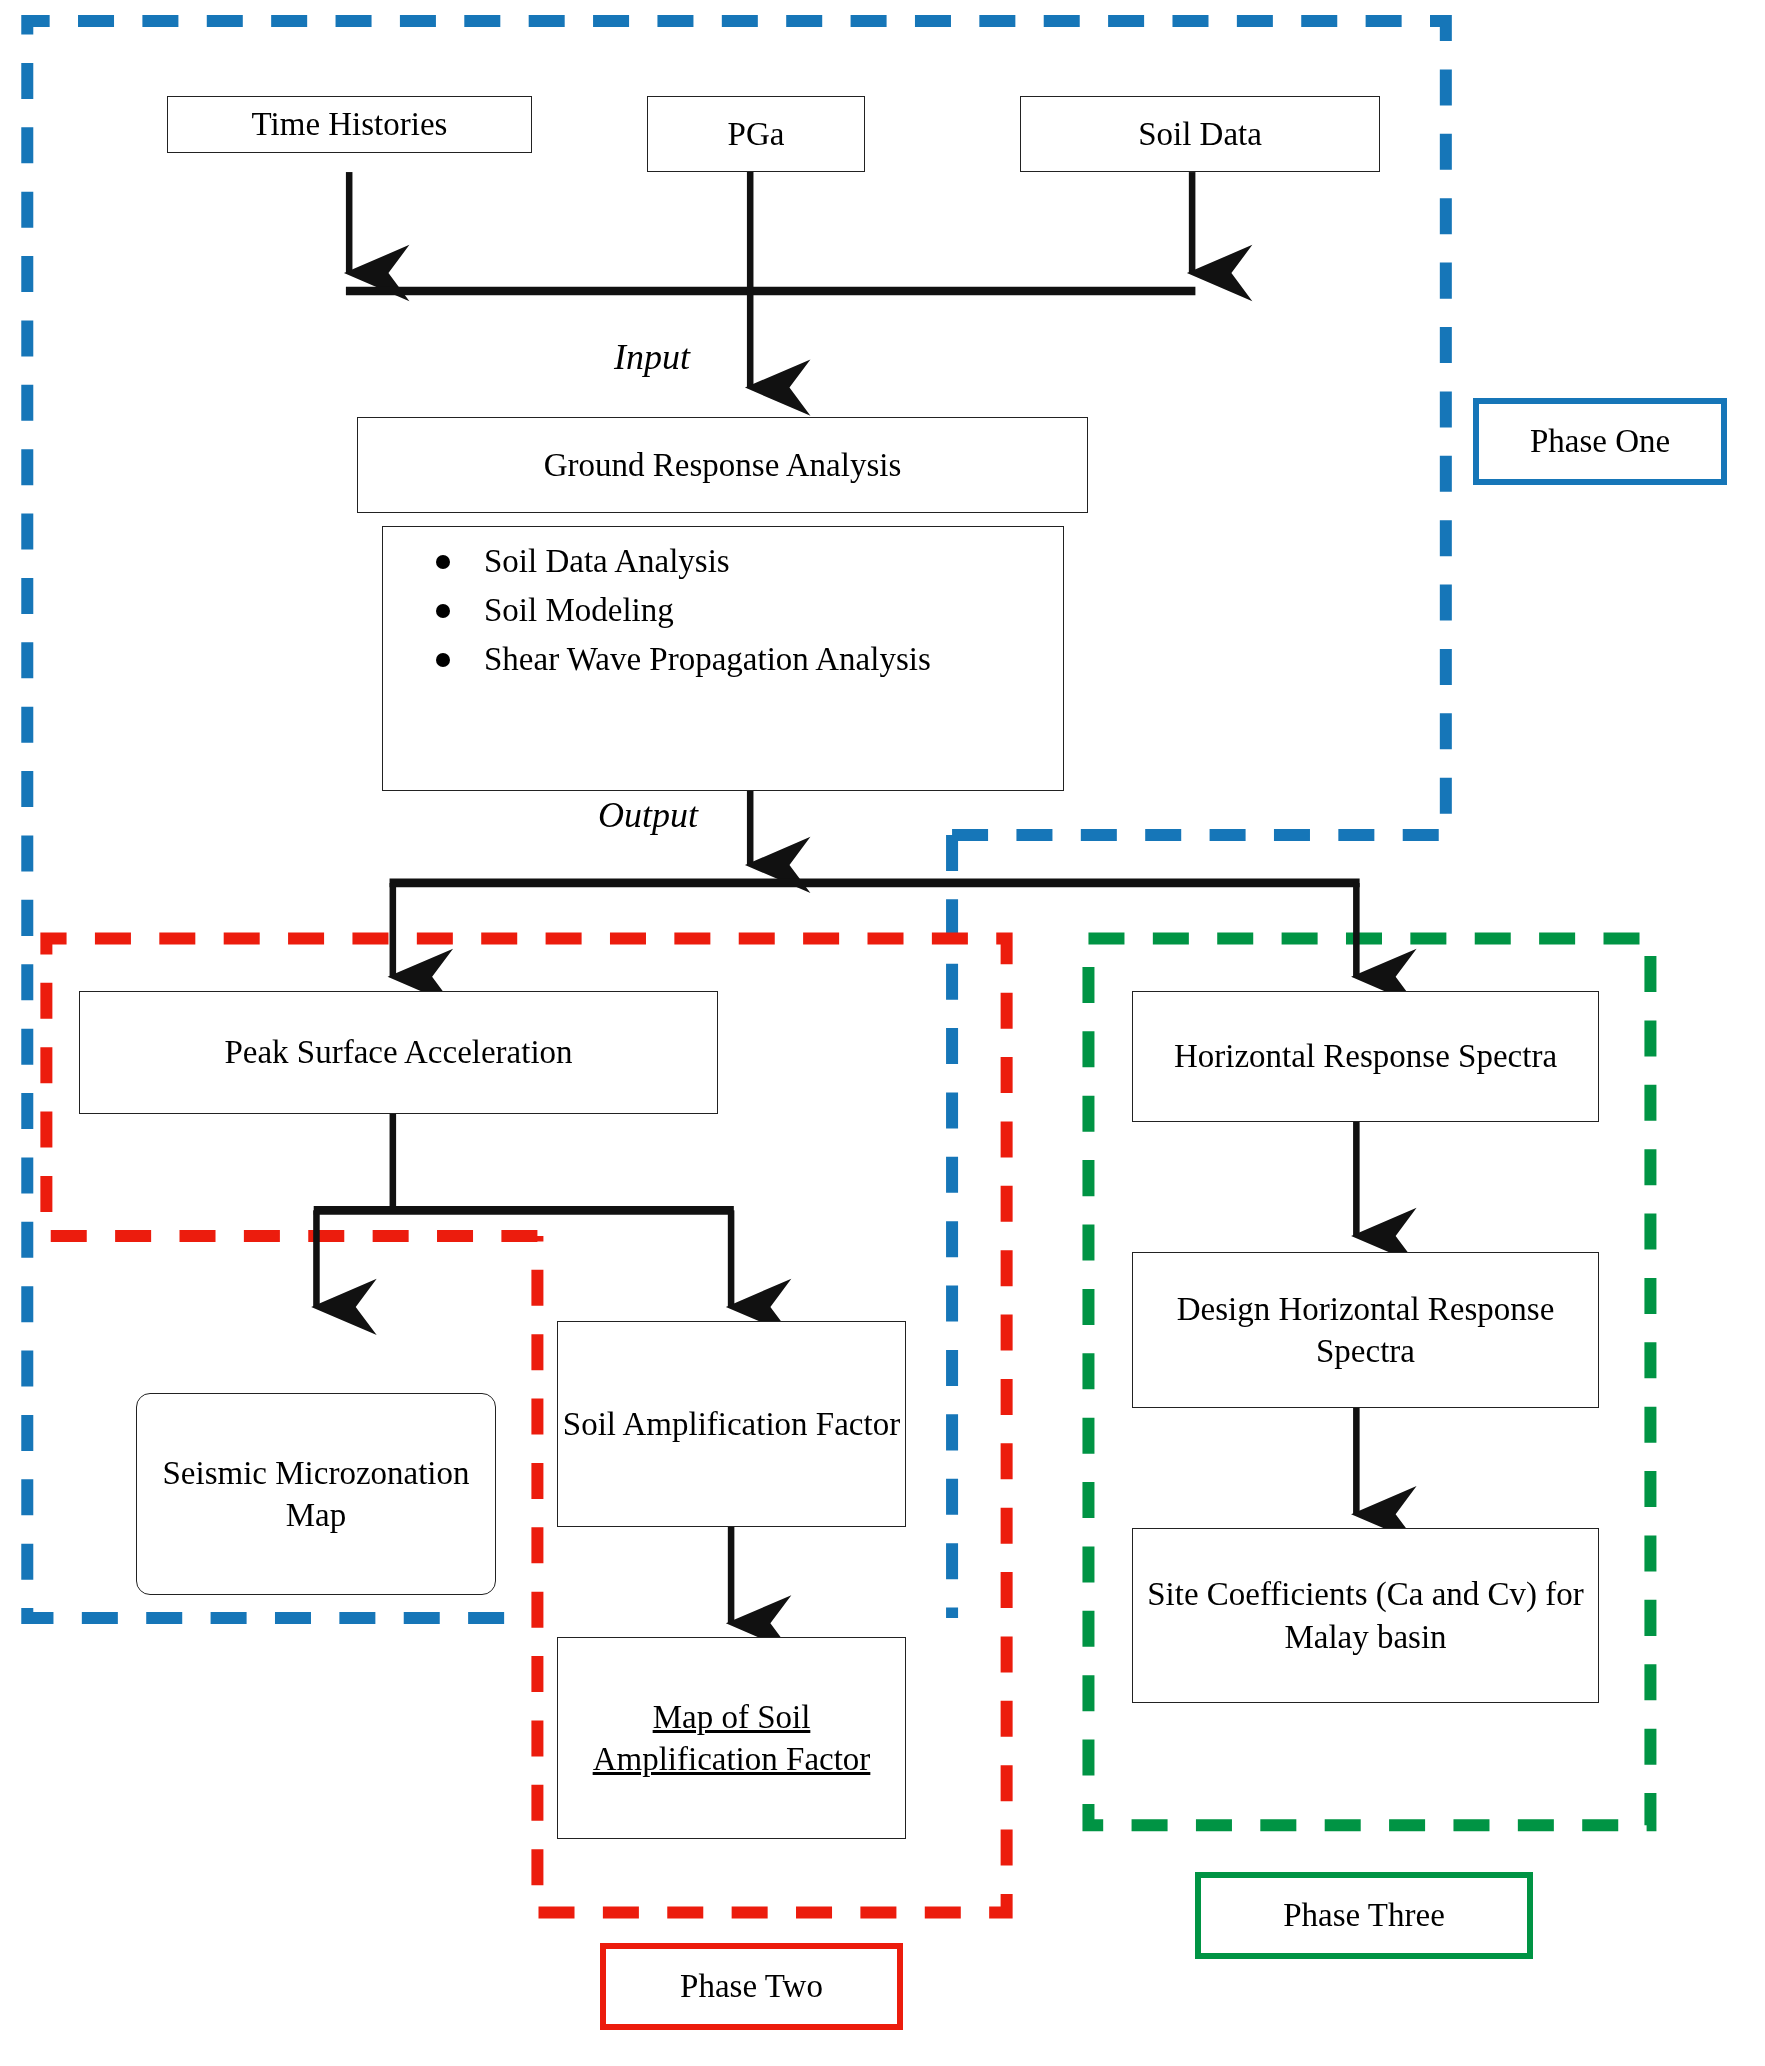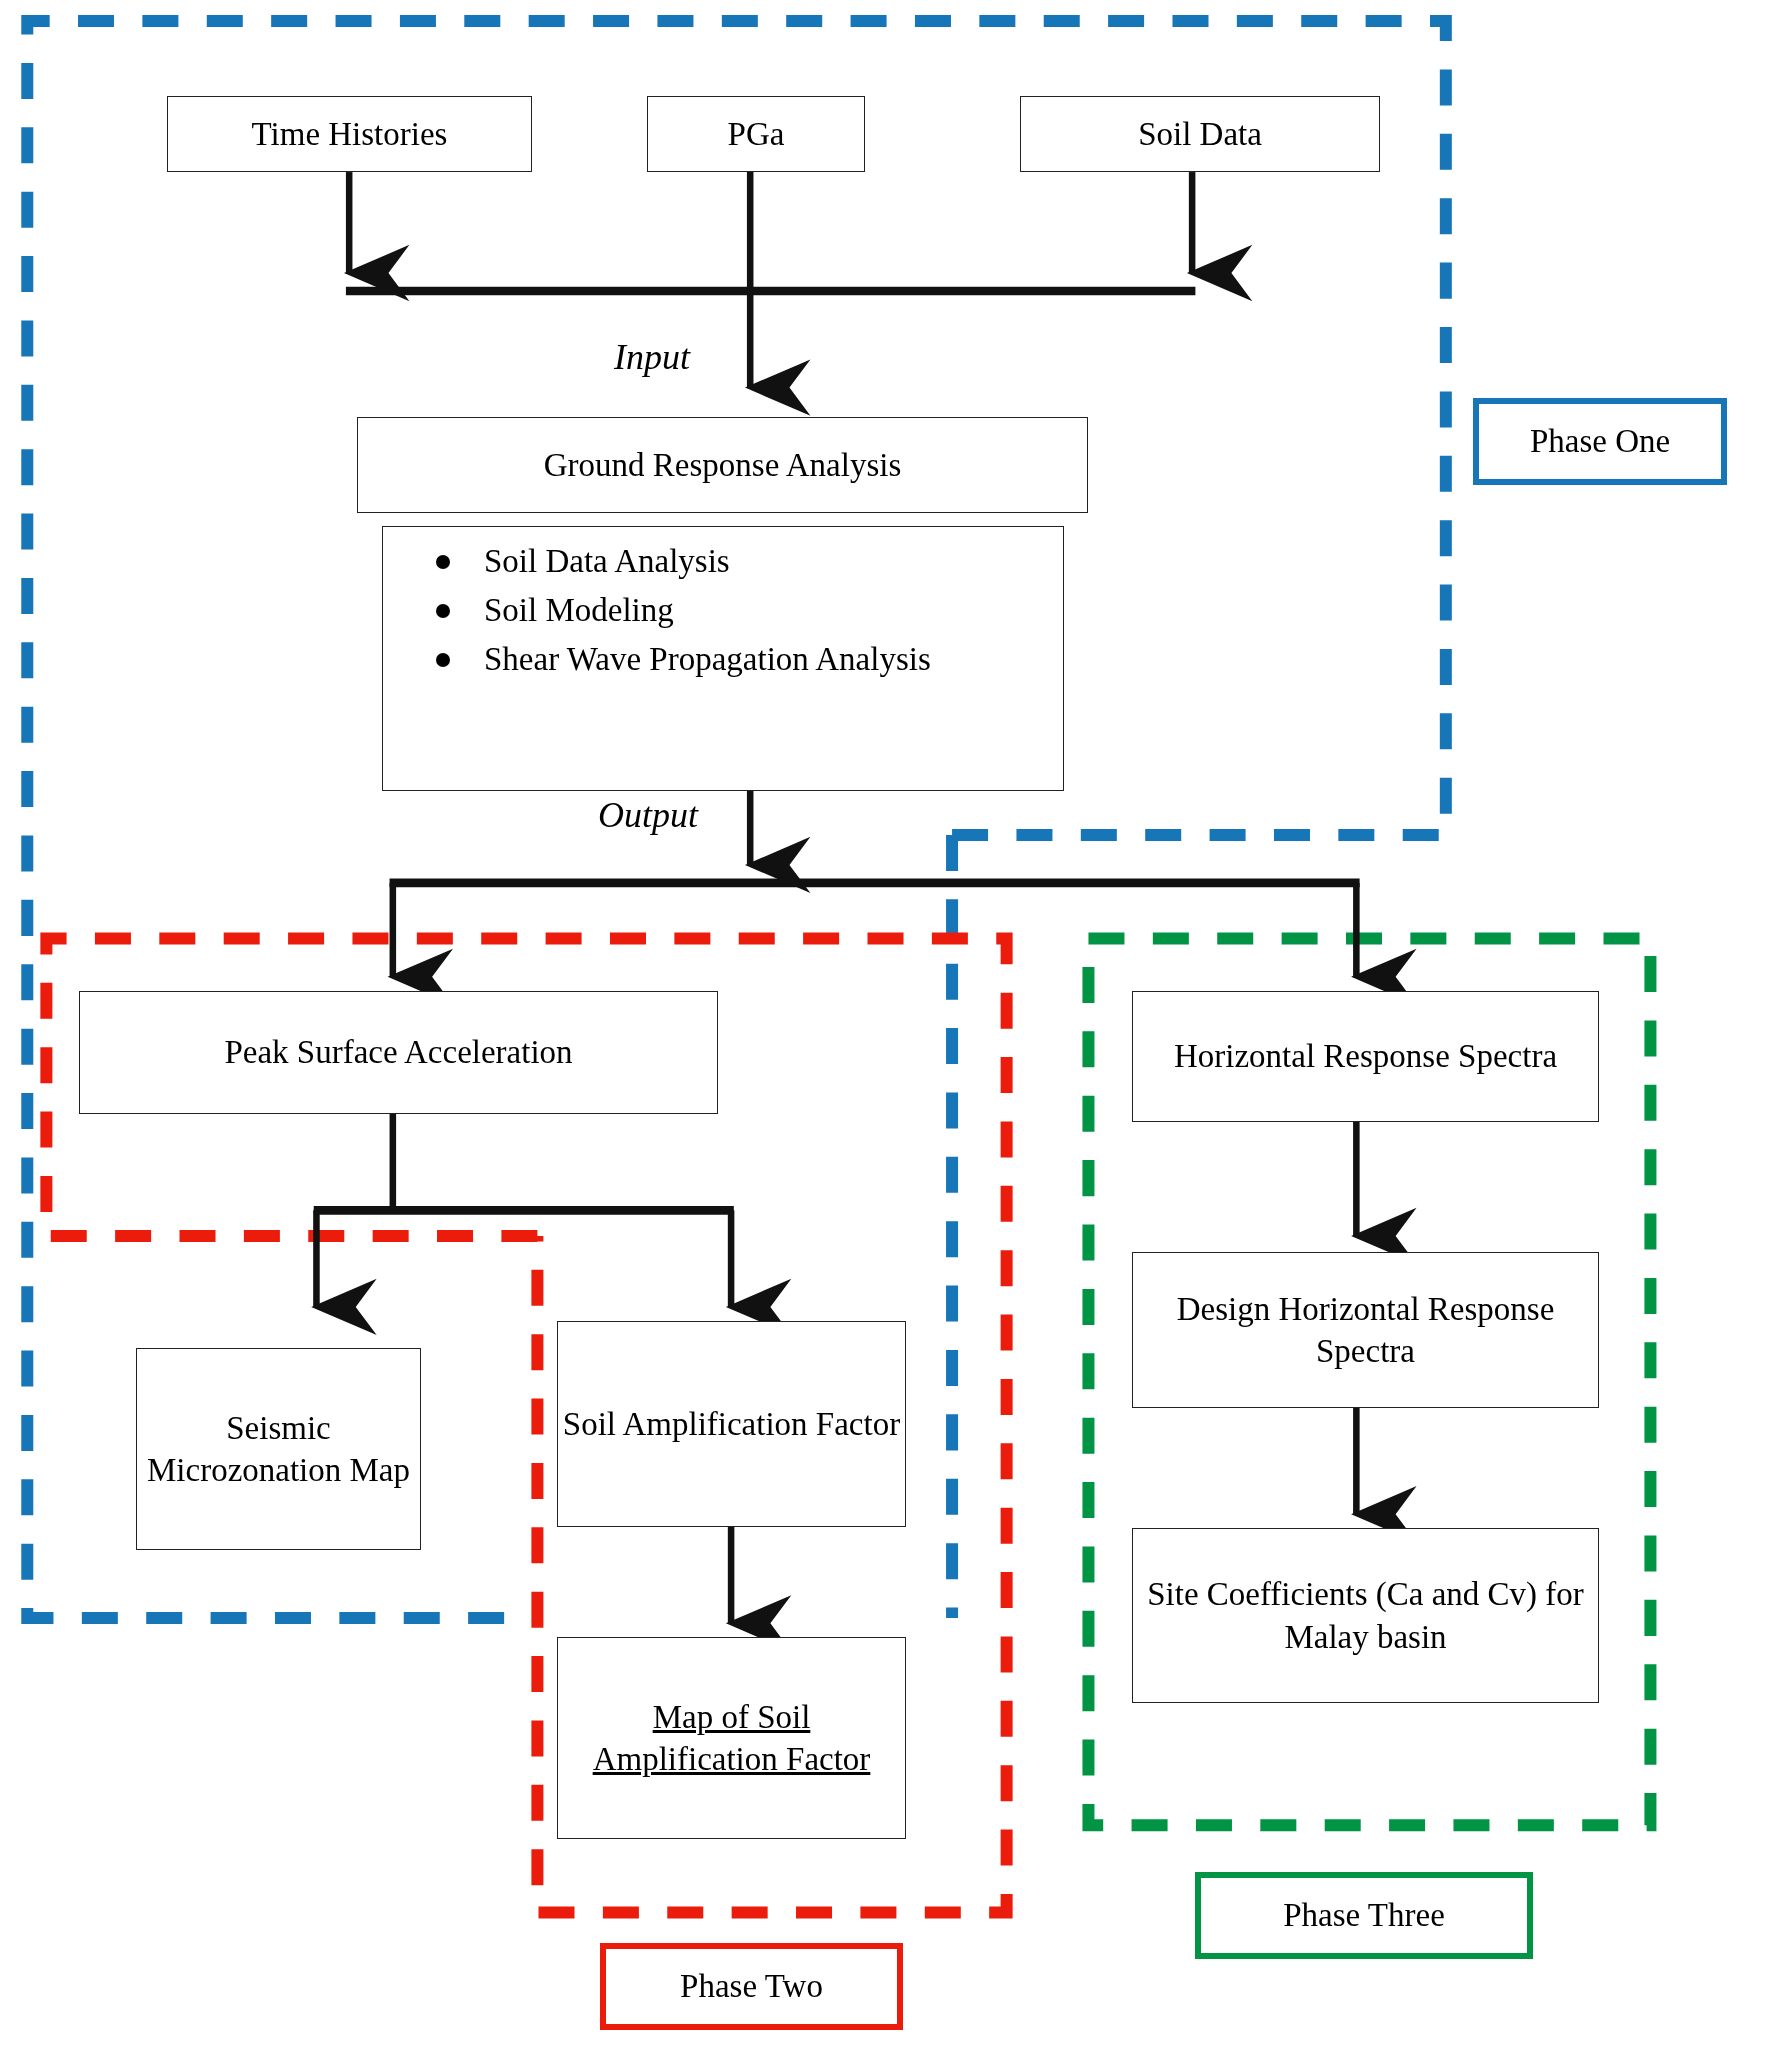--- a/index.html
+++ b/index.html
@@ -97,21 +97,21 @@
 
     <line x1="1340" y1="2218" x2="1340" y2="2395" stroke="#111111" stroke-width="12" marker-end="url(#arrowhead)"></line>
 
     <line x1="1340" y1="2790" x2="1340" y2="2975" stroke="#111111" stroke-width="12" marker-end="url(#arrowhead)"></line>
 
     <line x1="2486" y1="2055" x2="2486" y2="2265" stroke="#111111" stroke-width="12" marker-end="url(#arrowhead)"></line>
 
     <line x1="2486" y1="2580" x2="2486" y2="2775" stroke="#111111" stroke-width="12" marker-end="url(#arrowhead)"></line>
   </svg>
 
-  <div class="node" style="left:167px;top:96px;width:365px;height:76px;">
+  <div class="node" style="left:167px;top:96px;width:365px;height:57px;">
     <span>Time Histories</span>
   </div>
 
   <div class="node" style="left:647px;top:96px;width:218px;height:76px;">
     <span>PGa</span>
   </div>
 
   <div class="node" style="left:1012px;top:96px;width:360px;height:76px;margin-left:8px;">
     <span>Soil Data</span>
   </div>
@@ -125,21 +125,21 @@
       <li><span class="dot"></span><span>Soil Data Analysis</span></li>
       <li><span class="dot"></span><span>Soil Modeling</span></li>
       <li><span class="dot"></span><span>Shear Wave Propagation Analysis</span></li>
     </ul>
   </div>
 
   <div class="node" style="left:79px;top:991px;width:639px;height:123px;">
     <span>Peak Surface Acceleration</span>
   </div>
 
-  <div class="node" style="left:136px;top:1348px;width:285px;height:202px;">
+  <div class="node" style="left:136px;top:1393px;width:360px;height:202px;border-radius:14px;">
     <span>Seismic Microzonation Map</span>
   </div>
 
   <div class="node" style="left:557px;top:1321px;width:349px;height:206px;align-items:center;">
     <span>Soil Amplification Factor</span>
   </div>
 
   <div class="node" style="left:557px;top:1637px;width:349px;height:202px;text-decoration:underline;">
     <span>Map of Soil Amplification Factor</span>
   </div>

